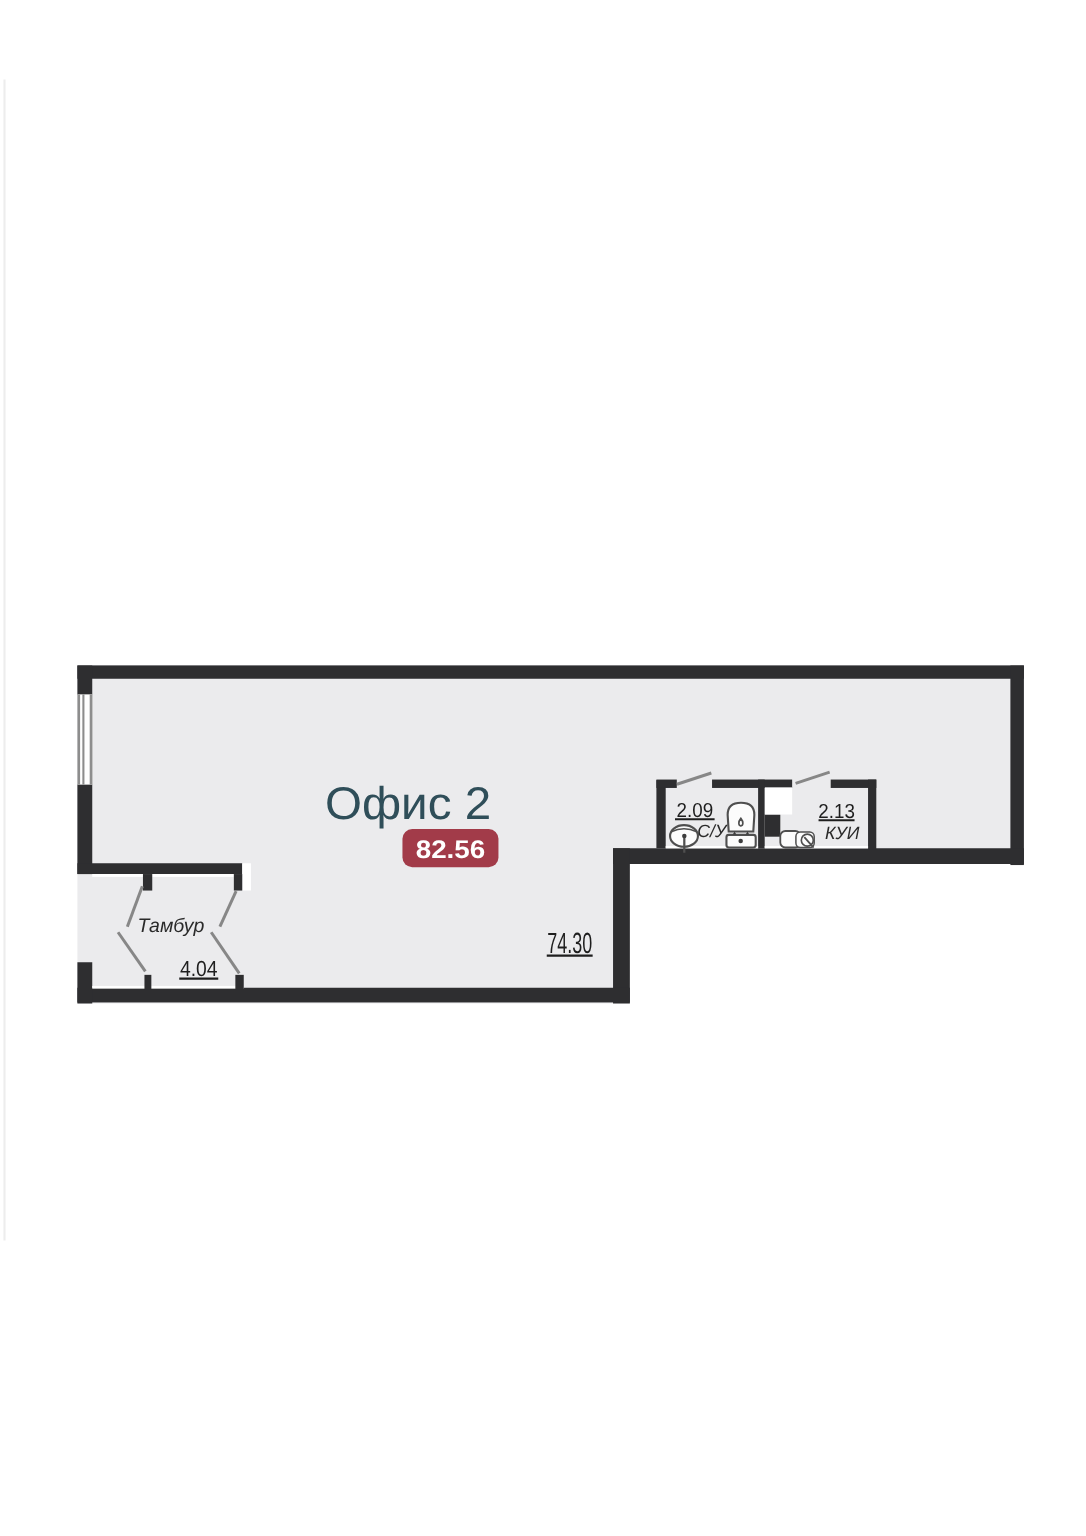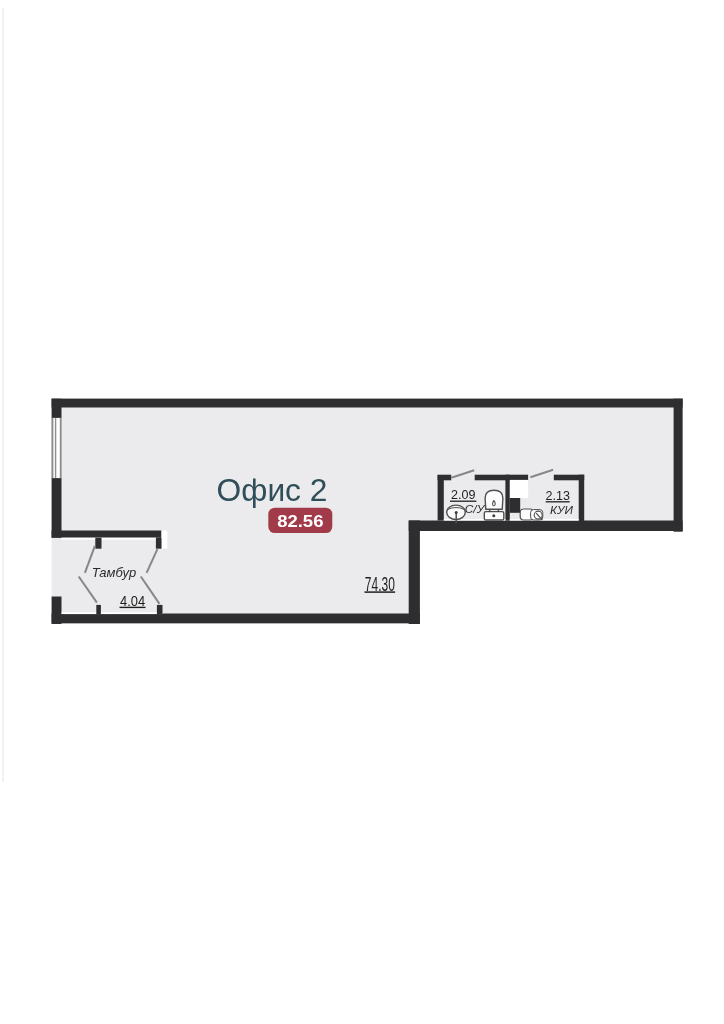--- a/index.html
+++ b/index.html
@@ -1,16 +1,16 @@
 <!DOCTYPE html>
 <html><head>
 <meta charset="utf-8">
 <style>
   html,body{margin:0;padding:0;background:#ffffff;}
-  #page{width:724px;height:782px;position:relative;font-family:"Liberation Sans", sans-serif;}
+  #page{width:724px;height:782px;position:relative;font-family:"Liberation Sans", sans-serif;margin-top:45px;}
   svg{position:absolute;top:0;left:0;}
   text{font-family:"Liberation Sans", sans-serif;}
 </style>
 </head>
 <body>
 <div id="page">
 <svg width="724" height="1024" viewBox="0 0 724 1024">
 
   <rect x="0" y="0" width="724" height="1024" fill="#ffffff"></rect>
 

